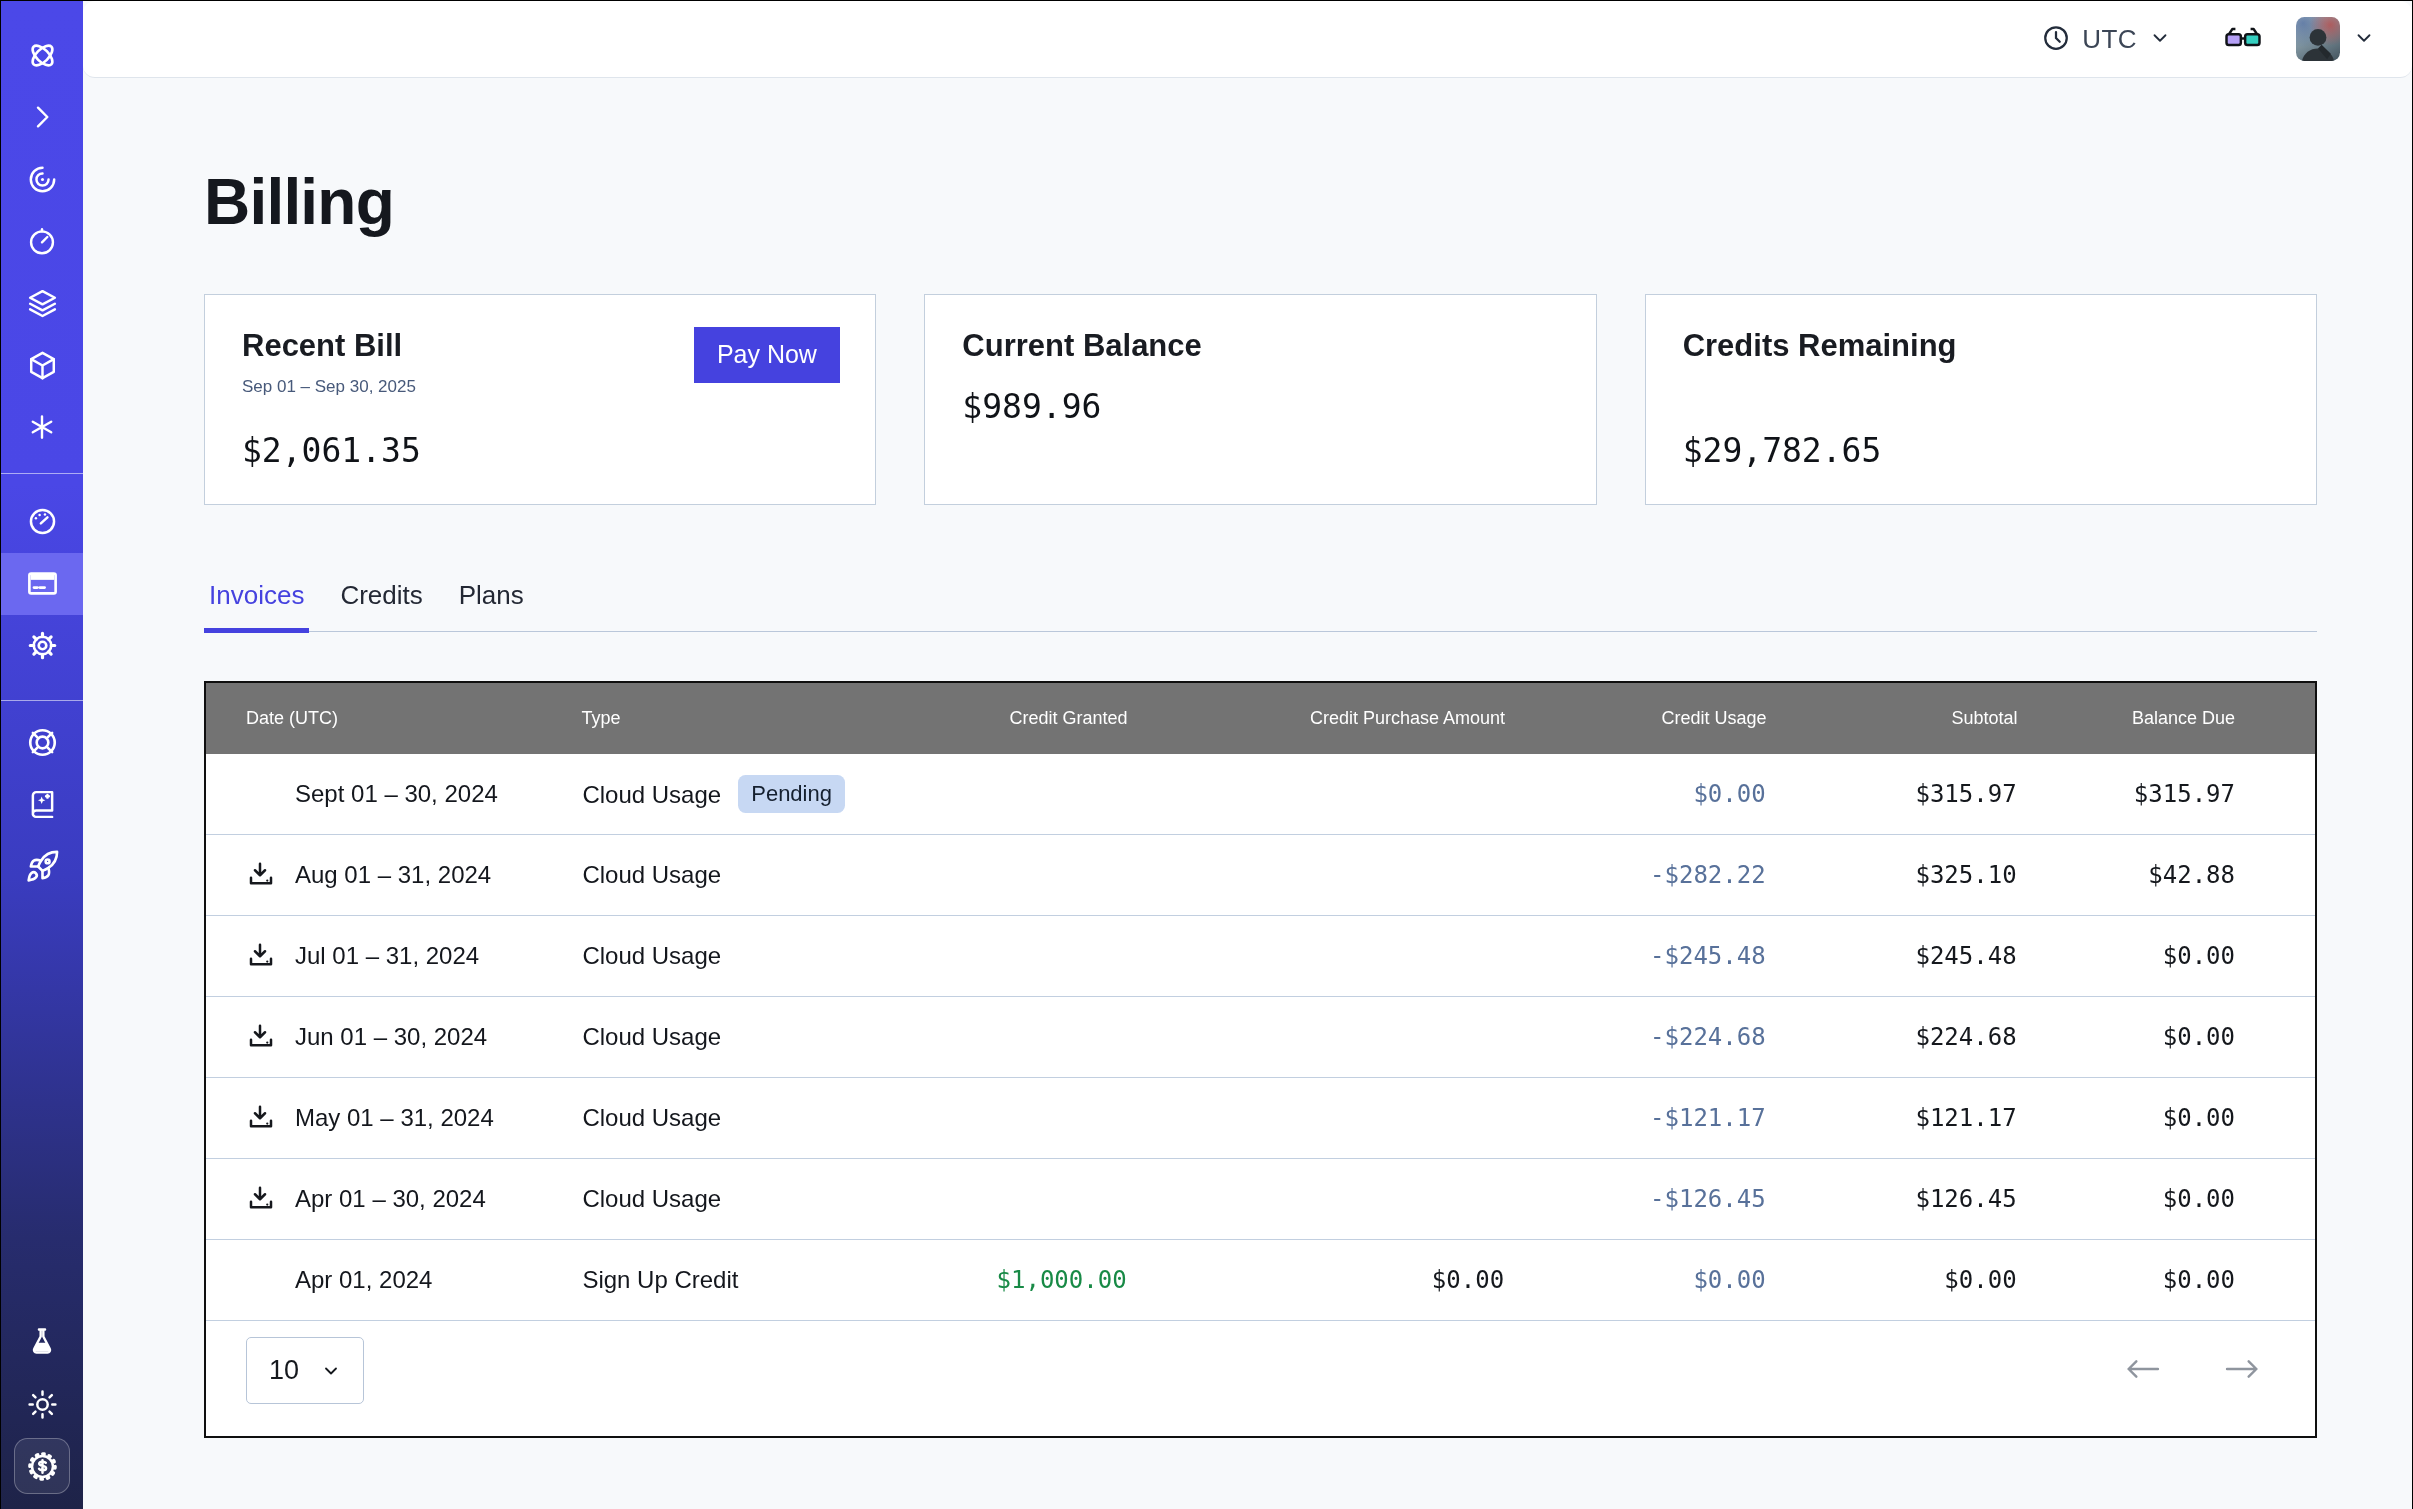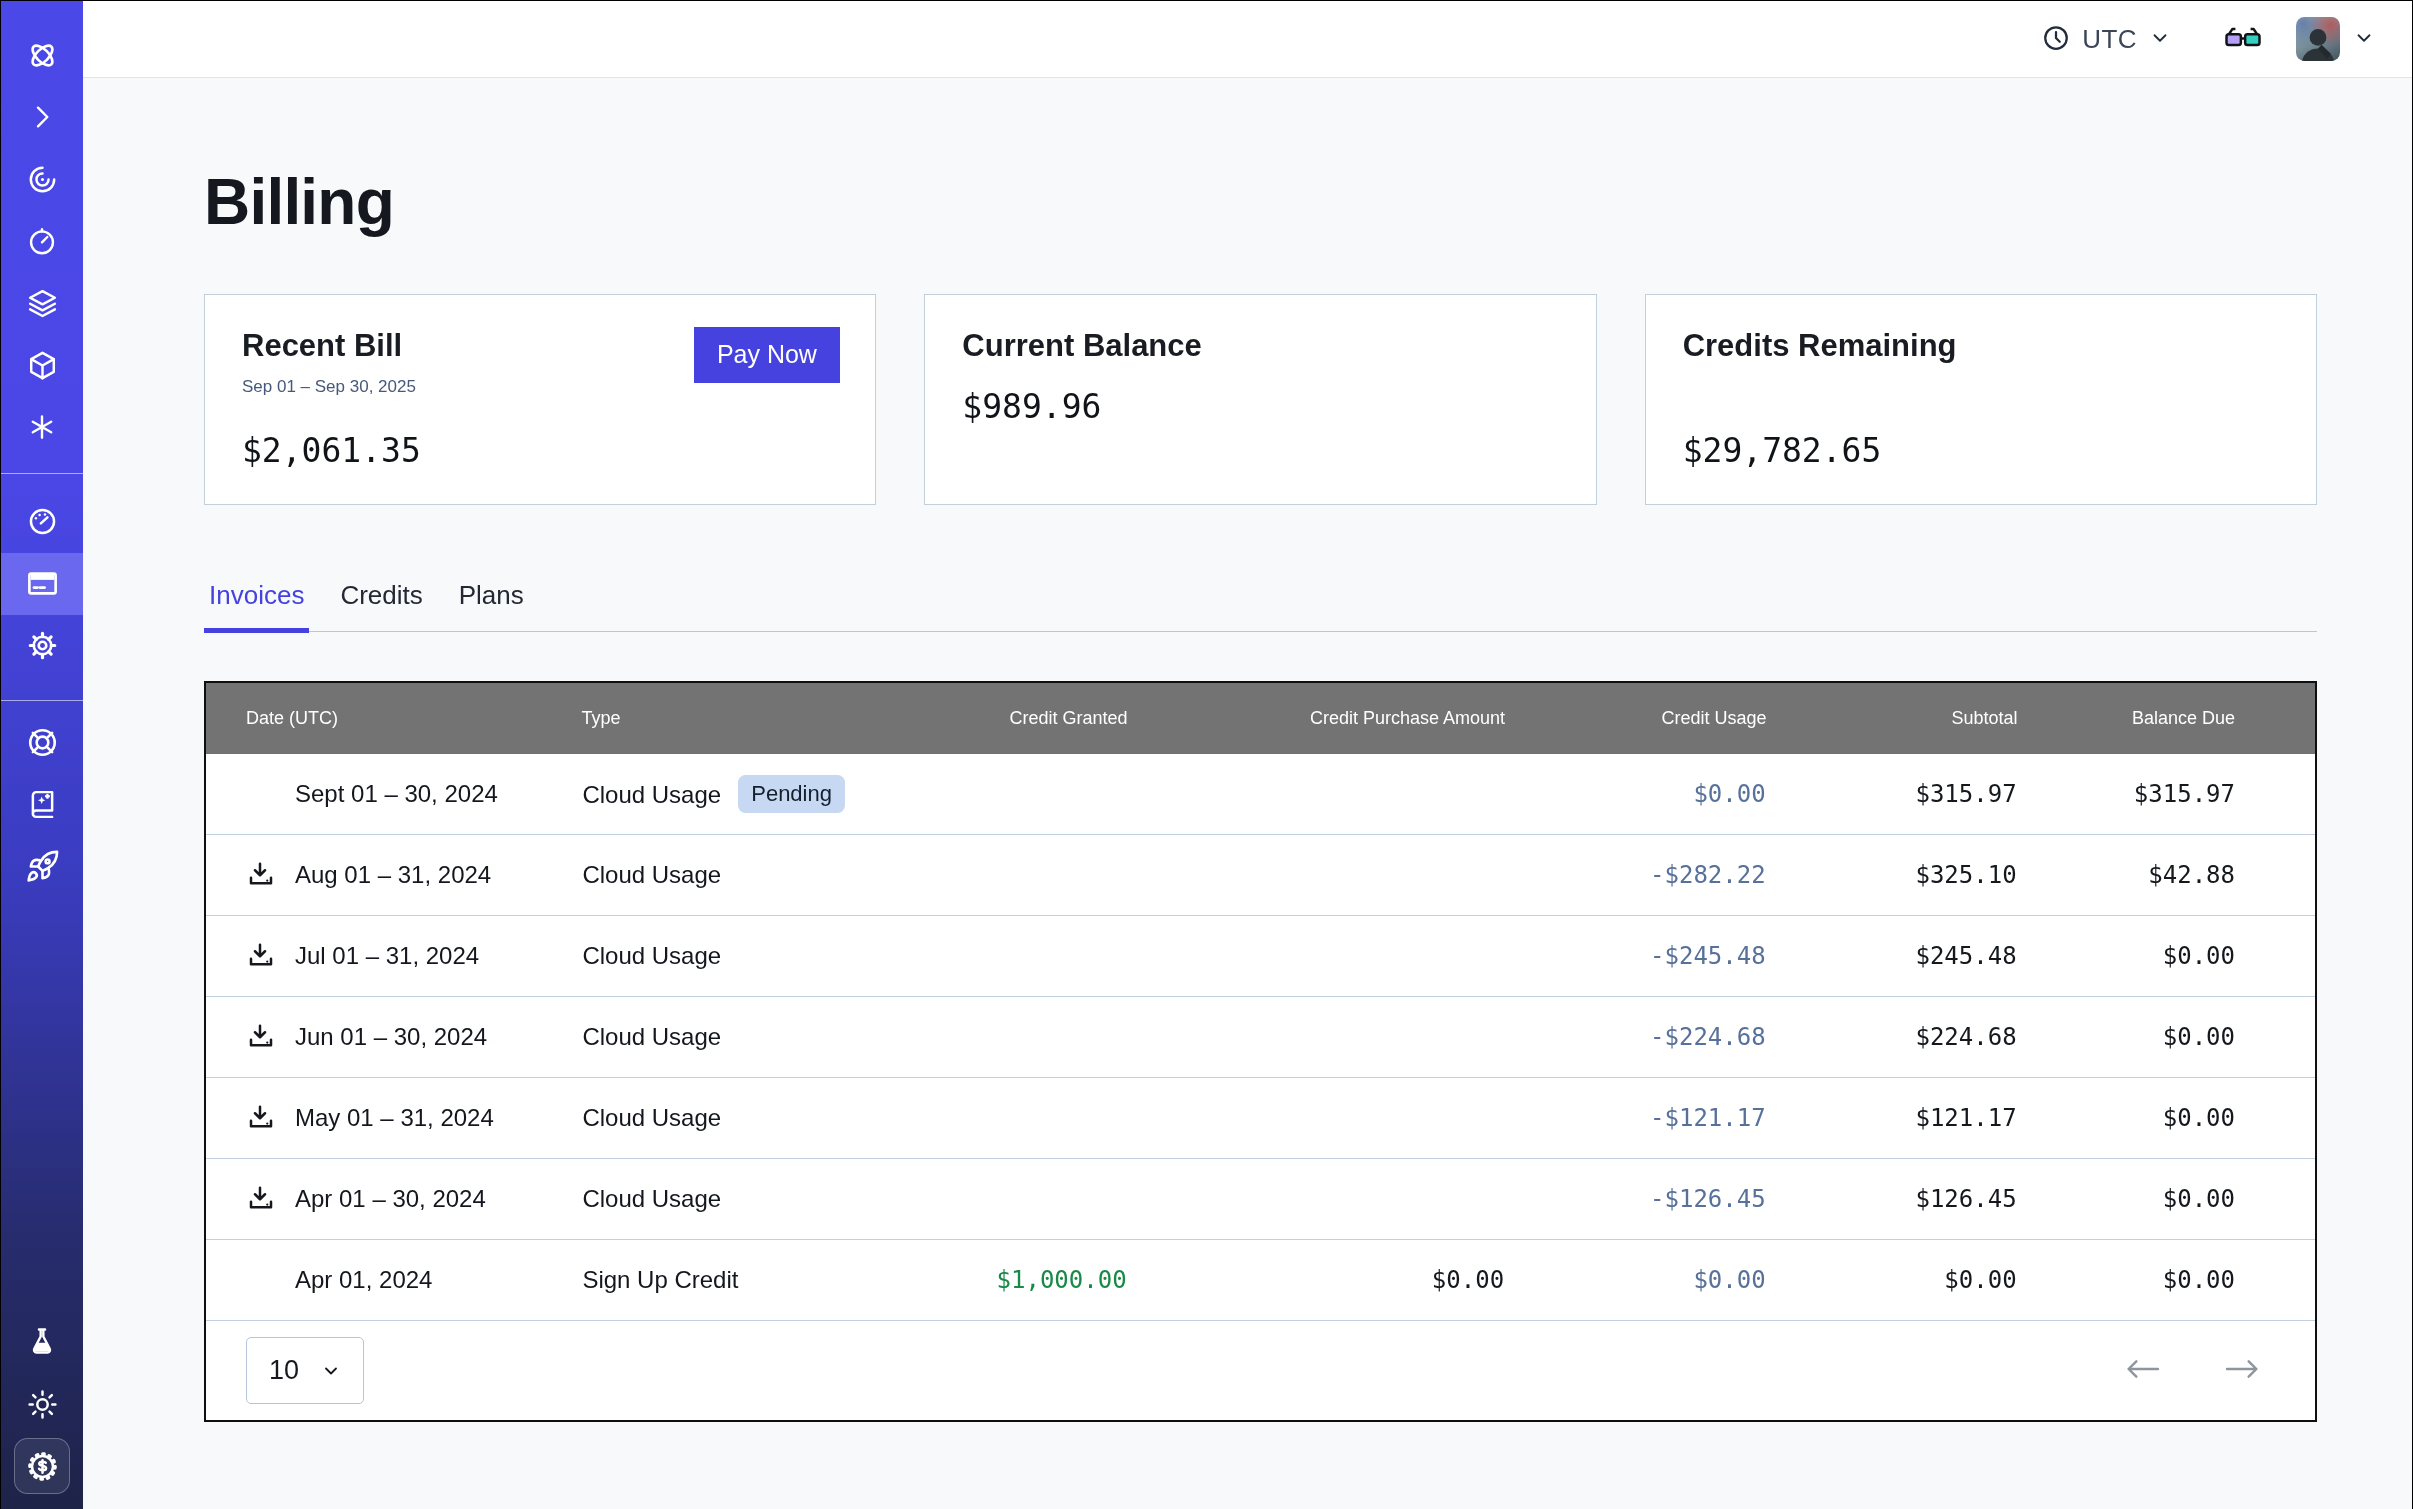--- a/index.html
+++ b/index.html
@@ -24,21 +24,21 @@
   .sb-div-2{margin-top:23.4px;}
   .sb-group-3{margin-top:10px;}
   .sb-spacer{flex:1;}
   .sb-bottom{padding-bottom:11.7px;}
   .badge-box{width:54px;height:54px;border-radius:13.4px;border:1.7px solid rgba(255,255,255,.28);
     background:rgba(255,255,255,.08);display:flex;align-items:center;justify-content:center;}
   
   .topbar{
     position:absolute;left:82px;top:0;right:0;height:77px;background:#ffffff;
     border-bottom:0.8px solid #dfe5ec;display:flex;align-items:center;
-    justify-content:flex-end;padding-right:37px;box-sizing:border-box;z-index:4;
+    justify-content:flex-end;padding-right:37px;box-sizing:border-box;z-index:4;border-radius:12px;
   }
   .tz-control{display:flex;align-items:center;gap:11.7px;cursor:pointer;}
   .tz-label{font-size:26px;color:#3c4656;letter-spacing:0.4px;}
   .tb-gap-1{width:52px;}
   .tb-gap-2{width:33px;}
   .tb-gap-3{width:13.4px;}
   .avatar{
     width:44px;height:44px;border-radius:8.4px;overflow:hidden;position:relative;cursor:pointer;
     background:
       radial-gradient(circle at 78% 18%, rgba(196,60,58,.65), transparent 42%),
@@ -76,21 +76,21 @@
   tbody td{height:80px;border-bottom:1.7px solid #c2cfe0;font-size:24px;color:#14171d;padding-top:0;padding-bottom:0;}
   .date-wrap{display:flex;align-items:center;}
   .dl-slot{flex:0 0 49px;display:flex;align-items:center;}
   .dl-slot svg{cursor:pointer;}
   .money{font-family:"DejaVu Sans Mono",monospace;font-size:24px;color:#15181d;}
   .money.blue{color:#58719a;}
   .money.green{color:#188a46;}
   .badge{display:inline-block;margin-left:16.7px;background:#c7d8f3;color:#15202f;
     font-size:22px;padding:5.9px 13.4px;border-radius:7.5px;vertical-align:1.7px;}
   
-  .tfooter{display:flex;align-items:center;justify-content:space-between;height:99px;padding:0 0 0 40px;}
+  .tfooter{display:flex;align-items:center;justify-content:space-between;height:99px;padding:0 0 16px 40px;}
   .pagesize{display:flex;align-items:center;gap:22px;border:1.7px solid #b7c5d8;border-radius:5px;
     padding:0 22px;height:65px;font-size:27px;color:#15181d;cursor:pointer;background:#fff;}
   .arrows{display:flex;gap:50px;padding-right:47px;}
   .arrow-btn{background:none;border:none;padding:6.7px;cursor:pointer;}
 </style>
 </head>
 <body>
 
 <div class="screen">
 

